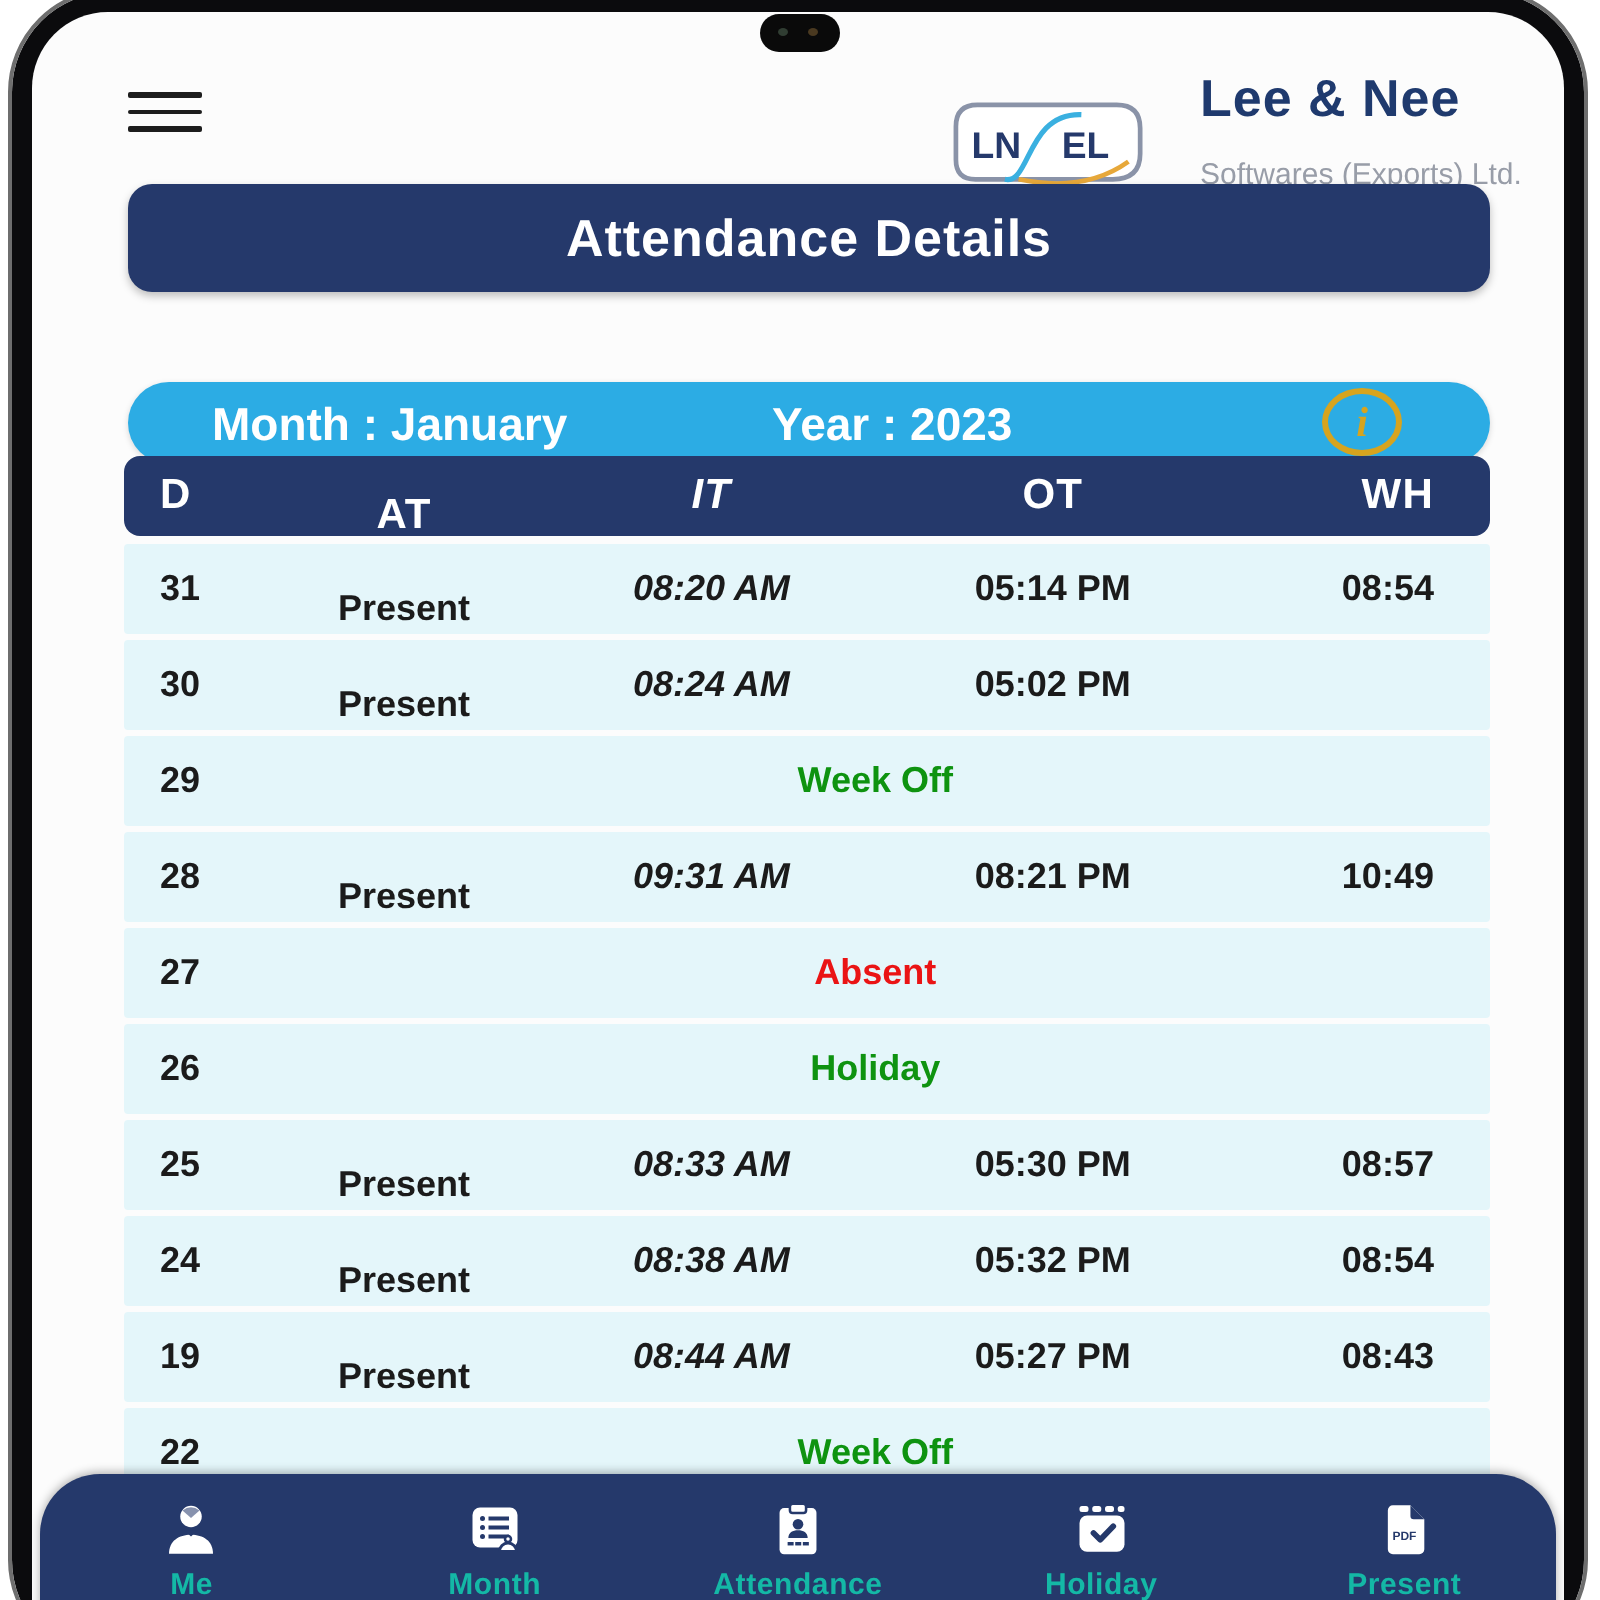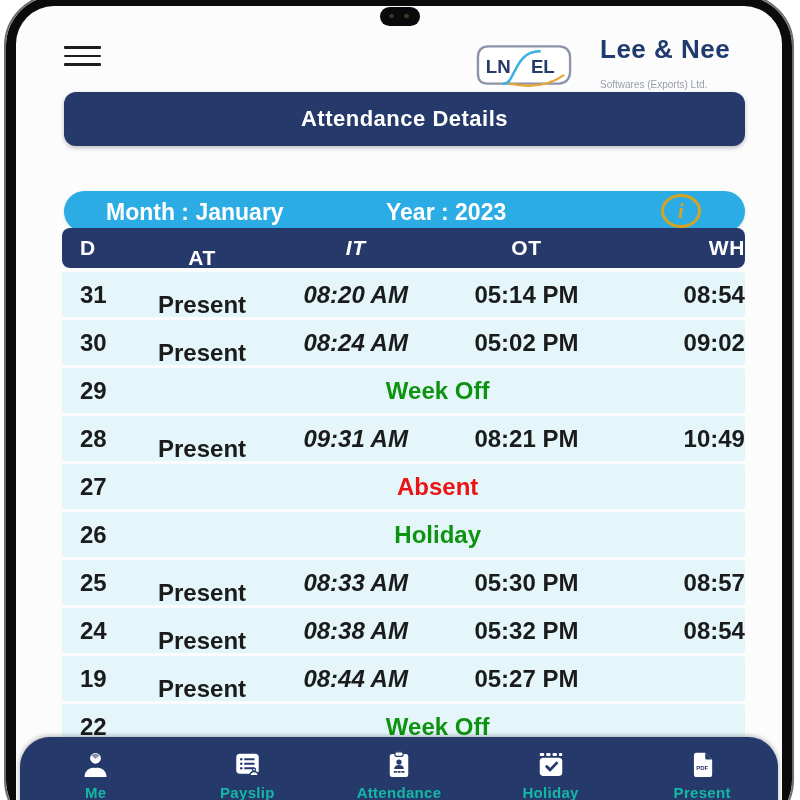--- a/index.html
+++ b/index.html
@@ -23,47 +23,47 @@
   .camera i{position:absolute;border-radius:50%;}
   .camera .a{left:9px;top:7px;width:5px;height:4px;background:#3a4a3c;opacity:.8;}
   .camera .b{left:24px;top:7px;width:5px;height:4px;background:#5a4526;opacity:.8;}
 
   
   .hamburger{position:absolute;left:48px;top:40px;width:37px;height:21px;background:none;
              border:none;padding:0;cursor:pointer;}
   .hamburger span{display:block;height:2.6px;background:#1d1d1d;margin-bottom:6px;border-radius:1px;}
   .brand{position:absolute;left:460px;top:30px;display:flex;align-items:flex-end;gap:26px;}
   .brand-name{font-size:26px;font-weight:bold;color:var(--brand-navy);letter-spacing:.5px;line-height:1.05;}
-  .brand-sub{font-size:10px;color:var(--subtitle-gray);margin-top:16px;}
+  .brand-sub{font-size:15px;color:var(--subtitle-gray);margin-top:16px;}
 
   
   .banner{position:absolute;left:48px;top:86px;width:681px;height:54px;background:var(--navy);
-          border-radius:12px;color:#fff;font-size:22px;font-weight:bold;letter-spacing:.5px;
+          border-radius:12px;color:#fff;font-size:26px;font-weight:bold;letter-spacing:.5px;
           display:flex;align-items:center;justify-content:center;box-shadow:0 2px 4px rgba(0,0,0,.25);}
   .filterbar{position:absolute;left:48px;top:161px;width:681px;height:41px;background:var(--light-blue);
              border-radius:21px;color:#fff;font-weight:bold;font-size:23px;box-shadow:0 1px 3px rgba(0,0,0,.15);margin-top:24px;}
   .filterbar .month{position:absolute;left:42px;top:8px;}
   .filterbar .year{position:absolute;left:322px;top:8px;}
   .info-btn{position:absolute;right:44px;top:3px;width:40px;height:34px;border-radius:50%;
             border:3px solid var(--gold);background:transparent;color:var(--gold);
             font-family:"Liberation Serif","DejaVu Serif",serif;font-style:italic;font-weight:bold;
             font-size:21px;line-height:26px;cursor:pointer;}
 
   
   .thead{position:absolute;left:46px;top:222px;width:683px;height:40px;background:var(--navy);
          border-radius:8px;color:#fff;font-size:21px;font-weight:bold;letter-spacing:.6px;
          display:flex;align-items:center;}
   .tbody{position:absolute;left:46px;top:266px;width:683px;}
   .trow{height:45px;margin-bottom:3px;background:var(--row-bg);border-radius:2px;
-        display:flex;align-items:center;font-size:24px;font-weight:bold;color:var(--text-dark);}
+        display:flex;align-items:center;font-size:18px;font-weight:bold;color:var(--text-dark);}
   .c-d{width:10%;padding-left:18px;box-sizing:border-box;text-align:left;}
   .c-at{width:21%;text-align:center;margin-top:20px;}
   .c-it{width:24%;text-align:center;font-style:italic;}
   .c-ot{width:26%;text-align:center;}
-  .c-wh{width:19%;text-align:right;box-sizing:border-box;}
+  .c-wh{width:19%;text-align:right;padding-right:28px;box-sizing:border-box;}
   .c-status{width:90%;text-align:center;}
   .st-green{color:var(--green);}
   .st-red{color:var(--red);}
 
   
   .bottomnav{position:absolute;left:4px;top:731px;width:758px;height:95px;background:var(--navy);
              border-radius:30px;display:flex;justify-content:space-around;align-items:flex-start;
              padding-top:13px;box-sizing:border-box;z-index:10;box-shadow:0 -1px 5px rgba(0,0,0,.3);}
   .nav-item{display:flex;flex-direction:column;align-items:center;gap:4px;background:none;border:none;
             cursor:pointer;padding:0;width:120px;}
@@ -124,21 +124,20 @@
             <span class="c-at">Present</span>
             <span class="c-it">08:20 AM</span>
             <span class="c-ot">05:14 PM</span>
             <span class="c-wh">08:54</span>
           </div>
           <div class="trow">
             <span class="c-d">30</span>
             <span class="c-at">Present</span>
             <span class="c-it">08:24 AM</span>
             <span class="c-ot">05:02 PM</span>
-            <span class="c-wh">09:02</span>
           </div>
           <div class="trow">
             <span class="c-d">29</span>
             <span class="c-status st-green">Week Off</span>
           </div>
           <div class="trow">
             <span class="c-d">28</span>
             <span class="c-at">Present</span>
             <span class="c-it">09:31 AM</span>
             <span class="c-ot">08:21 PM</span>
@@ -164,20 +163,21 @@
             <span class="c-at">Present</span>
             <span class="c-it">08:38 AM</span>
             <span class="c-ot">05:32 PM</span>
             <span class="c-wh">08:54</span>
           </div>
           <div class="trow">
             <span class="c-d">19</span>
             <span class="c-at">Present</span>
             <span class="c-it">08:44 AM</span>
             <span class="c-ot">05:27 PM</span>
+            <span class="c-wh">08:43</span>
           </div>
           <div class="trow">
             <span class="c-d">22</span>
             <span class="c-status st-green">Week Off</span>
           </div>
         </div>
 
       <nav class="bottomnav">
         <button class="nav-item">
           <svg width="31" height="30" viewBox="0 0 24 24">
@@ -194,21 +194,21 @@
             <rect x="3" y="3" width="18" height="16" rx="3" fill="#fff"></rect>
             <circle cx="7" cy="7.4" r="1" fill="#25396b"></circle>
             <circle cx="7" cy="11" r="1" fill="#25396b"></circle>
             <circle cx="7" cy="14.6" r="1" fill="#25396b"></circle>
             <rect x="9.4" y="6.6" width="8.2" height="1.6" fill="#25396b"></rect>
             <rect x="9.4" y="10.2" width="8.2" height="1.6" fill="#25396b"></rect>
             <rect x="9.4" y="13.8" width="8.2" height="1.6" fill="#25396b"></rect>
             <path d="M13.8 20.6 a3.4 3.4 0 0 1 6.8 0 z" fill="#fff" stroke="#25396b" stroke-width="1.2"></path>
             <circle cx="17.2" cy="15.6" r="1.2" fill="#fff" stroke="#25396b" stroke-width="1"></circle>
           </svg>
-          <span class="nav-label">Payslip</span>
+          <span class="nav-label">Month</span>
         </button>
 
         <button class="nav-item">
           <svg width="28" height="30" viewBox="0 0 24 26">
             <rect x="4" y="3.5" width="16" height="20" rx="2" fill="#fff"></rect>
             <rect x="8.5" y="1.6" width="7" height="4" rx="1.2" fill="#fff" stroke="#25396b" stroke-width="1.1"></rect>
             <circle cx="12" cy="10.5" r="2.3" fill="#25396b"></circle>
             <path d="M7.8 16.5 c0-2.4 1.9-3.4 4.2-3.4 s4.2 1 4.2 3.4 z" fill="#25396b"></path>
             <rect x="7.5" y="18.2" width="2.6" height="1.5" fill="#25396b"></rect>
             <rect x="10.8" y="18.2" width="2.6" height="1.5" fill="#25396b"></rect>

